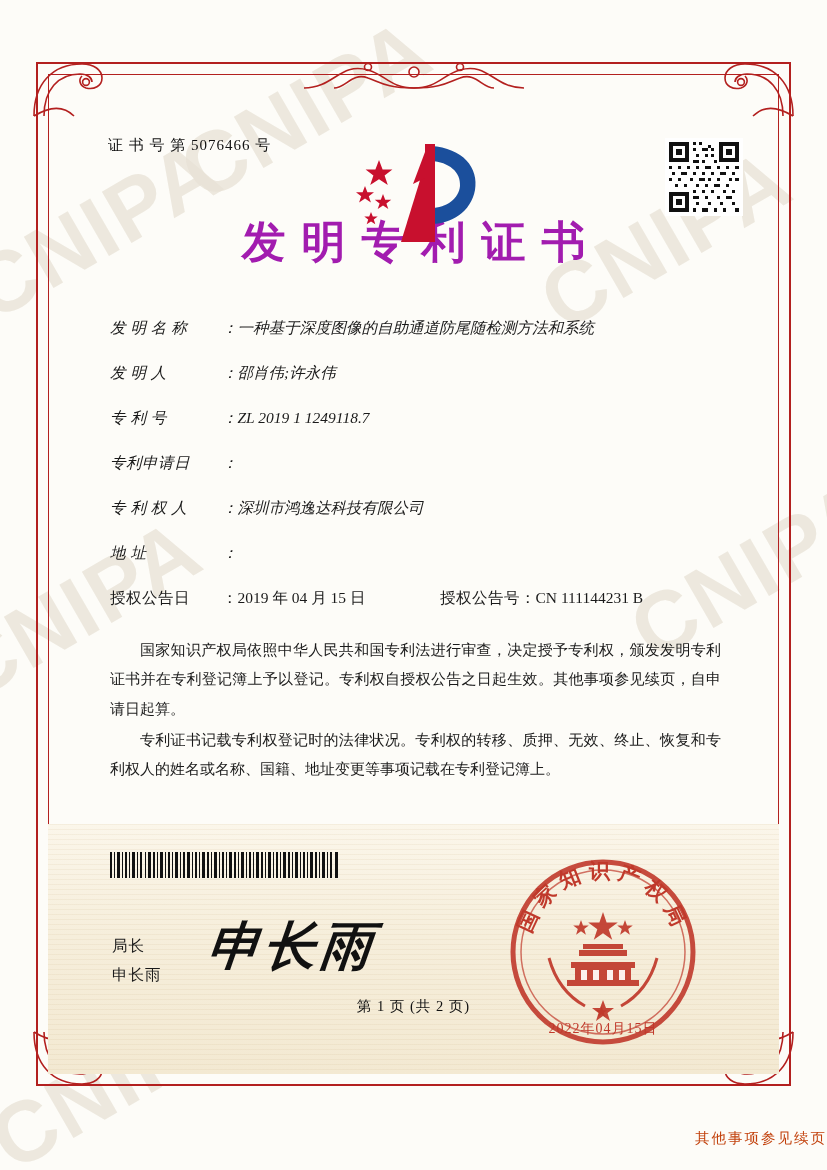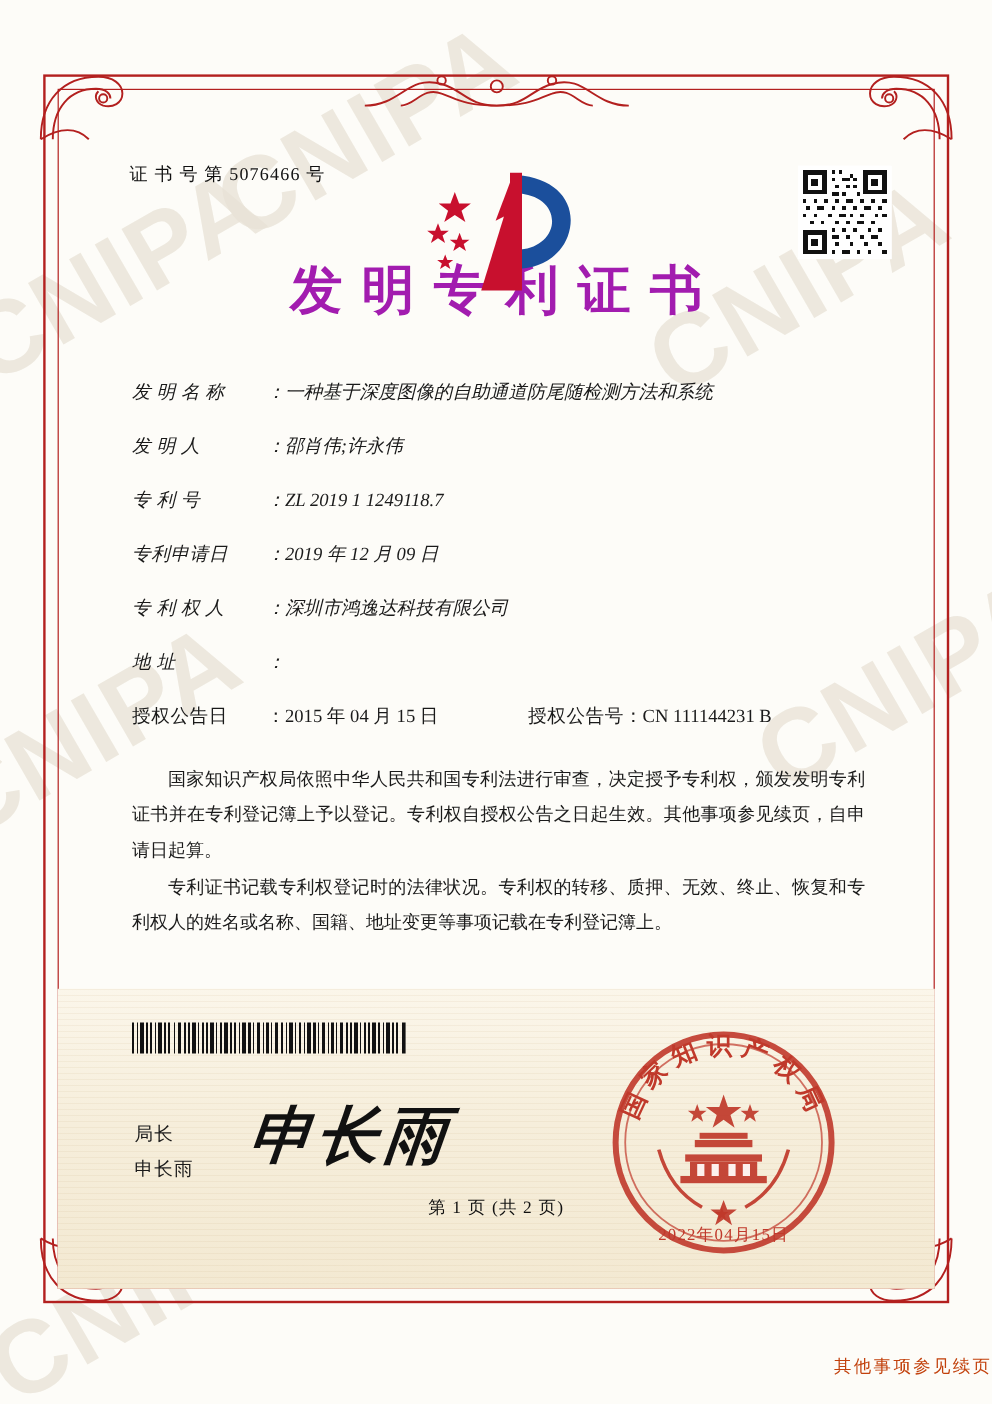--- a/index.html
+++ b/index.html
@@ -471,39 +471,38 @@
 
       <div class="field-row">
         <div class="field-label spread">专 利 号</div>
         <div class="field-colon">：</div>
         <div class="field-value">ZL 2019 1 1249118.7</div>
       </div>
 
       <div class="field-row">
         <div class="field-label">专利申请日</div>
         <div class="field-colon">：</div>
-        <div class="field-value">2019 年 12 月 09 日</div>
       </div>
 
       <div class="field-row">
         <div class="field-label spread">专 利 权 人</div>
         <div class="field-colon">：</div>
         <div class="field-value">深圳市鸿逸达科技有限公司</div>
       </div>
 
       <div class="field-row">
         <div class="field-label spread">地 址</div>
         <div class="field-colon">：</div>
       </div>
 
       <div class="row-split">
         <div class="half left">
           <div class="field-label">授权公告日</div>
           <div class="field-colon">：</div>
-          <div class="field-value">2015 年 04 月 15 日</div>
+          <div class="field-value">2019 年 04 月 15 日</div>
         </div>
         <div class="half">
           <div class="field-label" style="width:auto;flex:0 0 auto;">授权公告号</div>
           <div class="field-colon">：</div>
           <div class="field-value">CN 111144231 B</div>
         </div>
       </div>
 
     </div>
 

